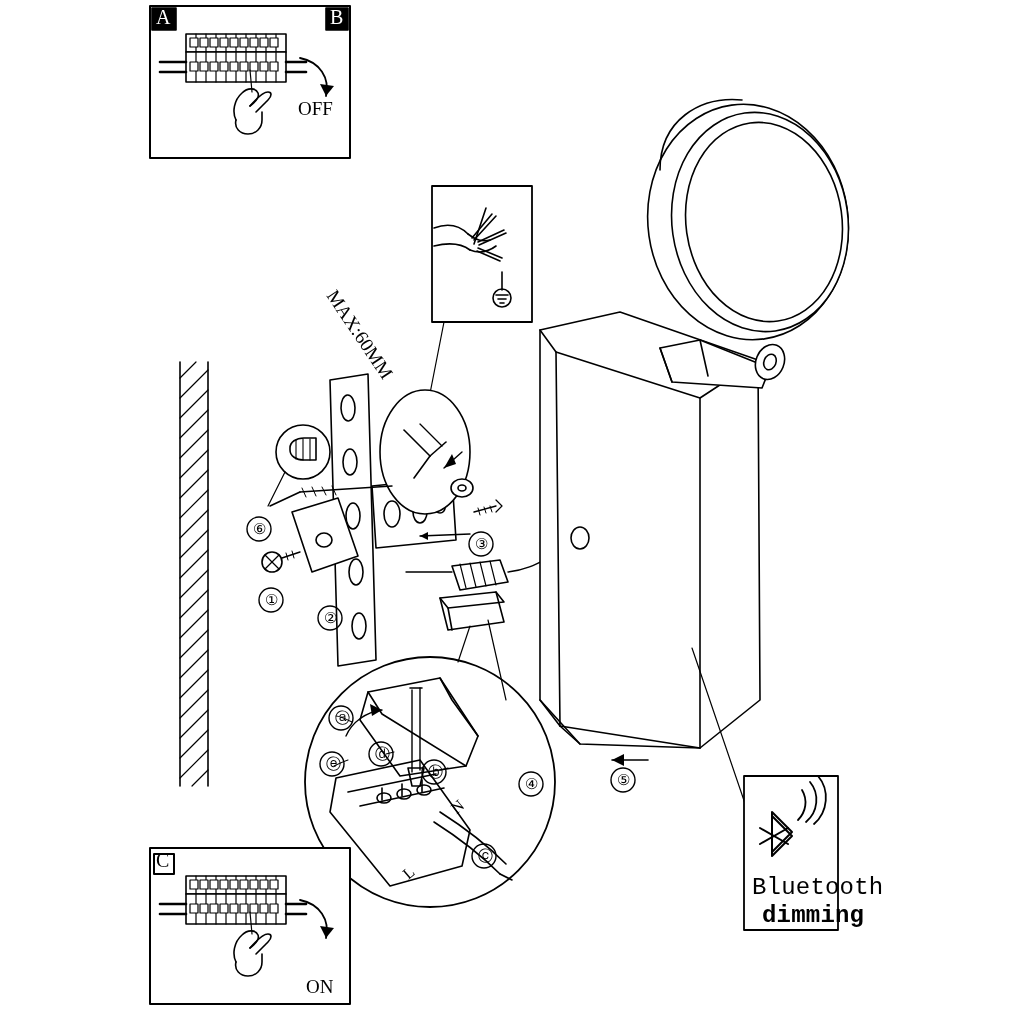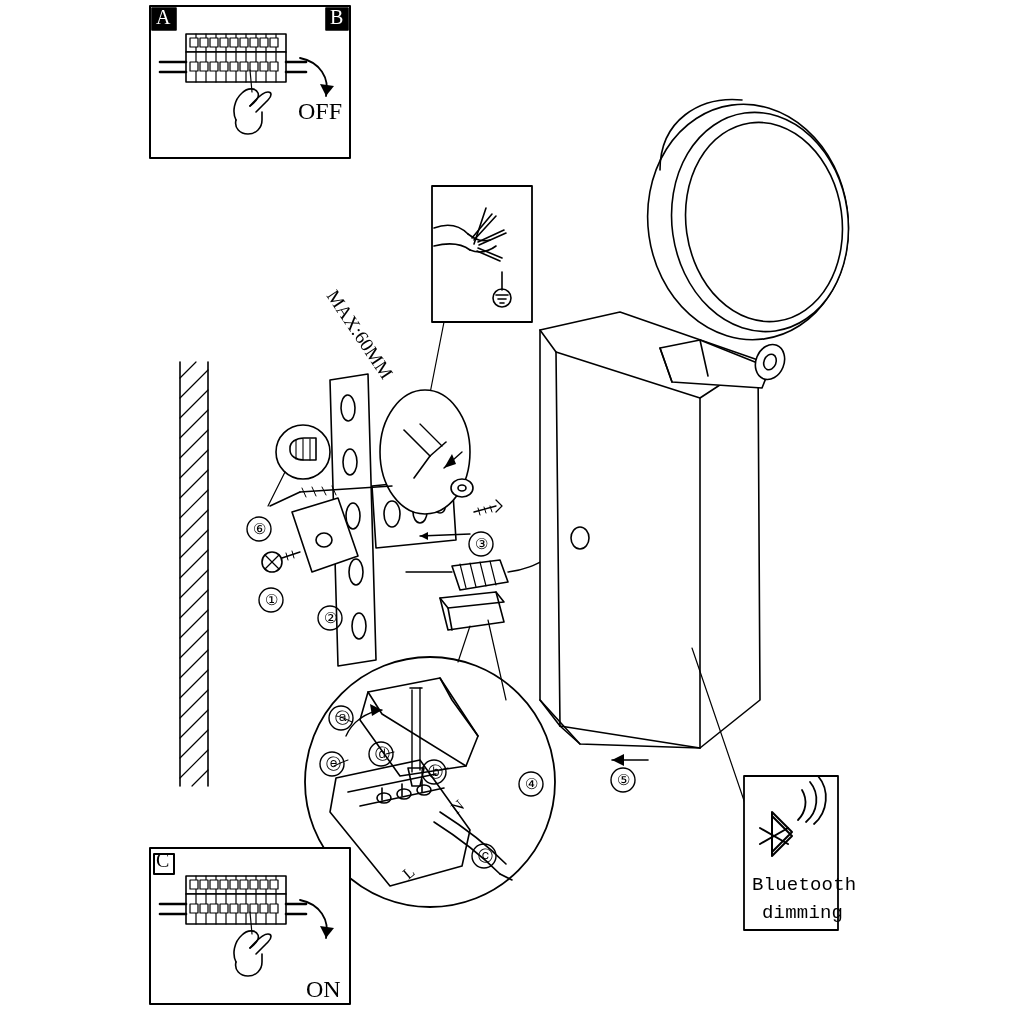--- a/index.html
+++ b/index.html
@@ -24,29 +24,29 @@
     width: 1010px;
     height: 1010px;
   }
   .lbl {
     position: absolute;
     font-family: "Liberation Serif", serif;
     color: #000;
     white-space: pre;
   }
   .big {
-    font-size: 24px;
+    font-size: 19px;
   }
   .panel-letter {
     font-size: 20px;
     font-family: "Liberation Serif", serif;
   }
   .bt-text {
     font-family: "Liberation Mono", monospace;
-    font-size: 19px;
+    font-size: 24px;
     letter-spacing: 0.2px;
   }
   .maxlbl {
     position: absolute;
     font-family: "Liberation Serif", serif;
     font-size: 19px;
     transform-origin: left top;
   }
 </style>
 </head>
@@ -425,15 +425,15 @@
   <div class="lbl" style="left:335px; top:709px; font-size:15px;">ⓐ</div>
   <div class="lbl" style="left:428px; top:763px; font-size:15px;">ⓑ</div>
   <div class="lbl" style="left:478px; top:847px; font-size:15px;">ⓒ</div>
   <div class="lbl" style="left:375px; top:745px; font-size:15px;">ⓓ</div>
   <div class="lbl" style="left:326px; top:755px; font-size:15px;">ⓔ</div>
 
   <div class="lbl" style="left:452px; top:798px; font-size:16px; transform: rotate(-40deg);">N</div>
   <div class="lbl" style="left:404px; top:864px; font-size:16px; transform: rotate(-40deg);">L</div>
 
   <div class="lbl bt-text" style="left:752px; top:874px;">Bluetooth</div>
-  <div class="lbl bt-text" style="left:762px; top:902px;">dimming</div>
+  <div class="lbl bt-text" style="left:762px; top:902px;font-weight:bold;">dimming</div>
 
 </div>
 
 </body></html>

